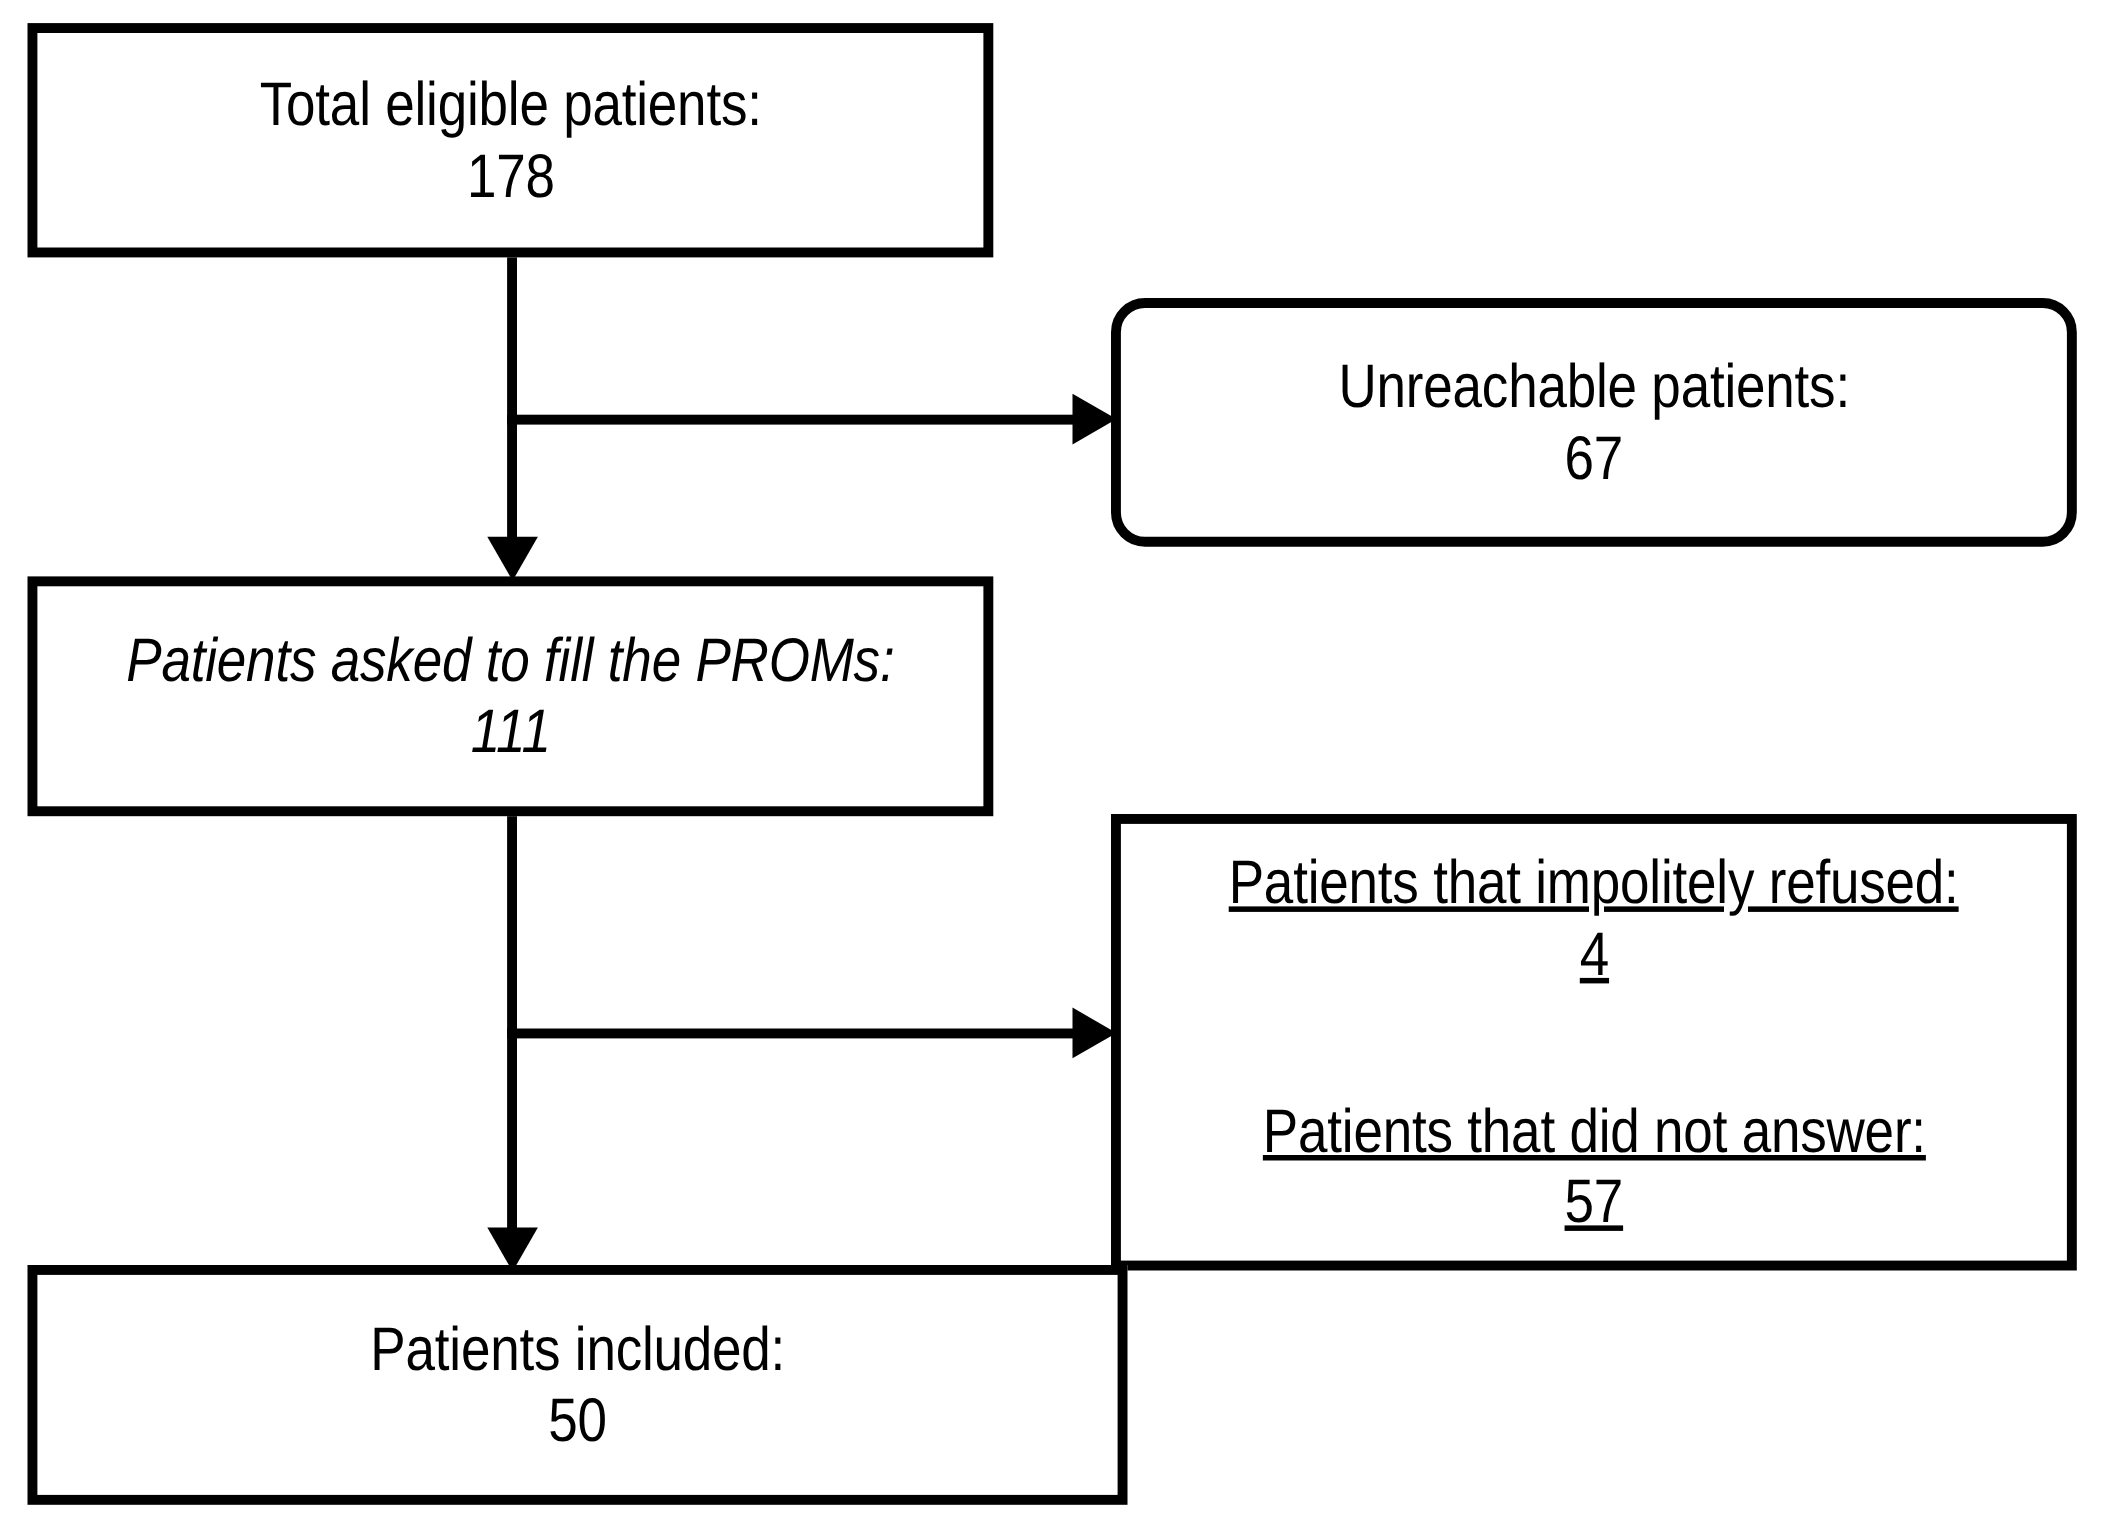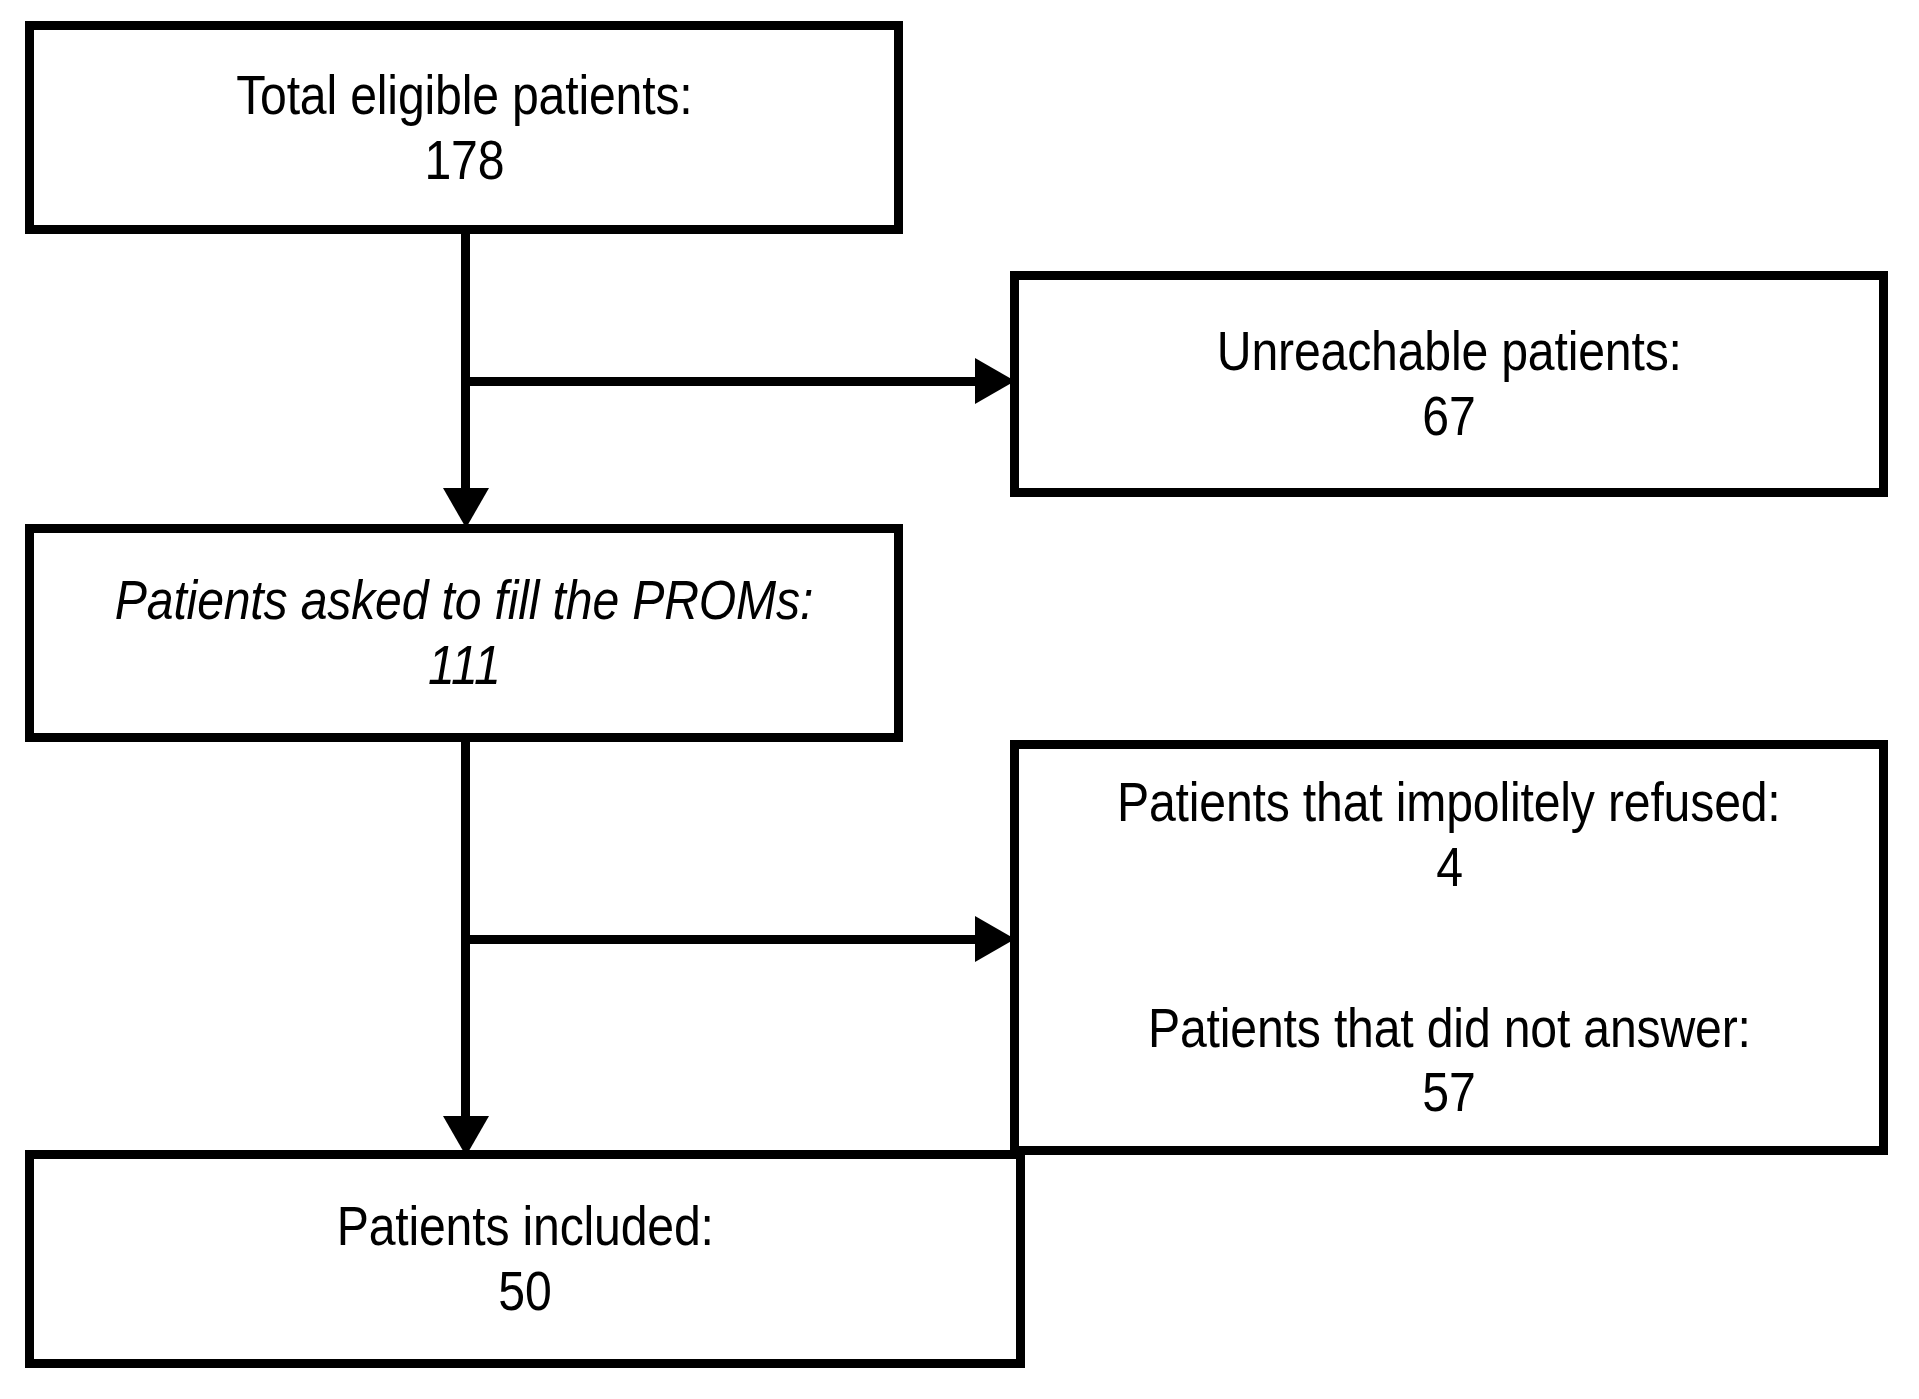--- a/index.html
+++ b/index.html
@@ -41,23 +41,23 @@
     transform: scaleX(0.86);
     transform-origin: center center;
   }
   .box-gap {
     display: block;
     height: 96px;
   }
 
   
   #box-eligible   { left: 25px;   top: 21px;   width: 878px; height: 213px; }
-  #box-unreachable{ left: 1010px; top: 271px;  width: 878px; height: 226px; }
+  #box-unreachable{ left: 1010px; top: 271px;  width: 878px; height: 226px; border-radius: 31px; }
   #box-asked      { left: 25px;   top: 524px;  width: 878px; height: 218px; font-style: italic; }
-  #box-excluded   { left: 1010px; top: 740px;  width: 878px; height: 415px; }
+  #box-excluded   { left: 1010px; top: 740px;  width: 878px; height: 415px; text-decoration: underline; }
   #box-included   { left: 25px;   top: 1150px; width: 1000px; height: 218px; }
 
   
   .conn-line {
     position: absolute;
     background: #000000;
   }
   
   #trunk-1 { left: 461px; top: 234px; width: 9px; height: 256px; }
   

